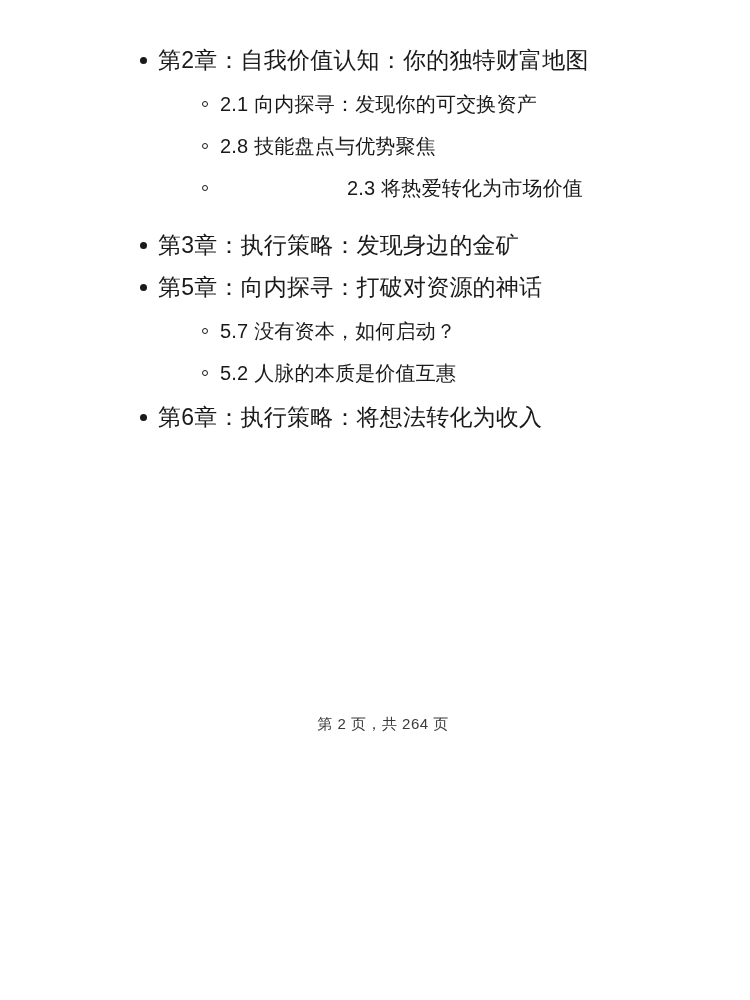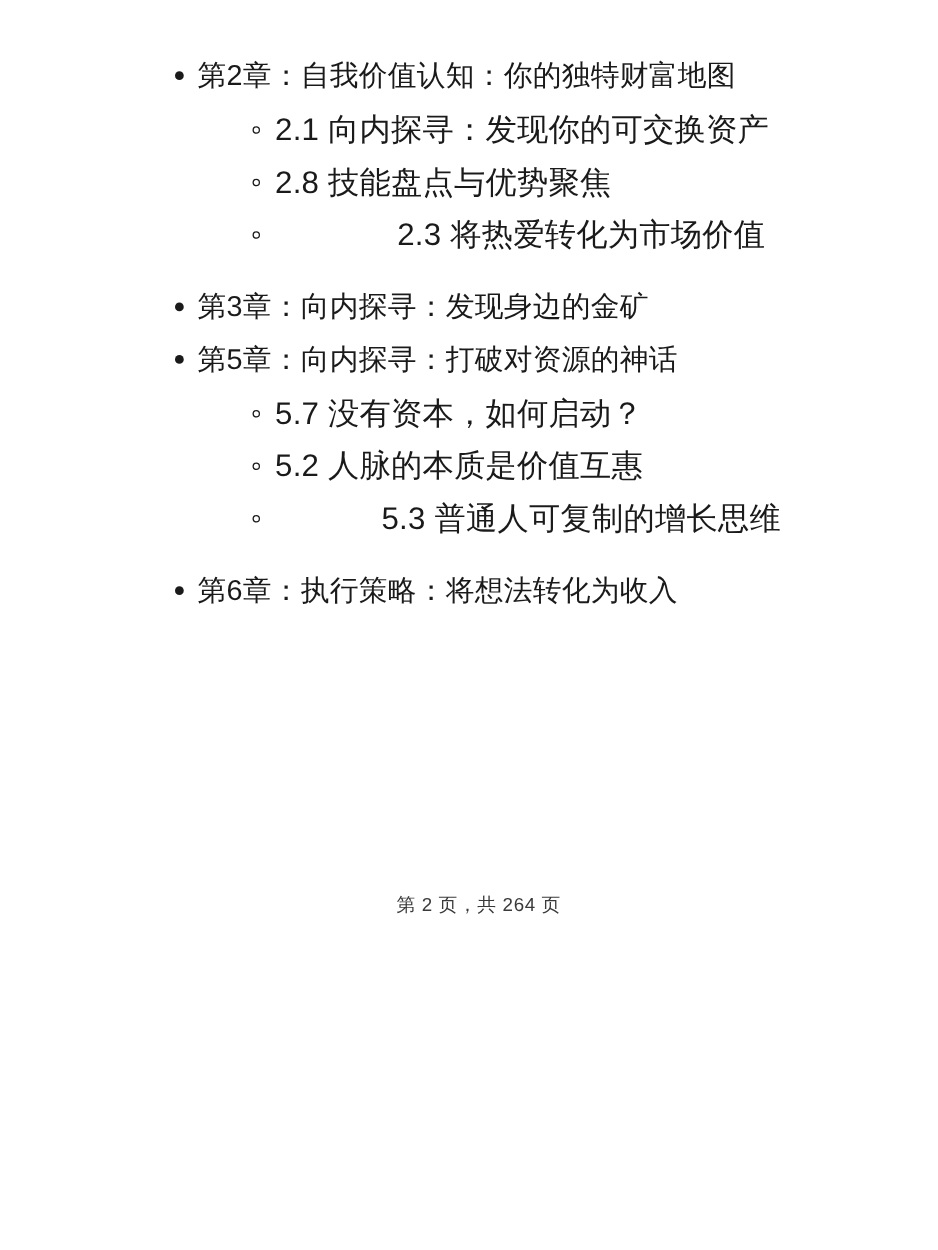--- a/index.html
+++ b/index.html
@@ -49,21 +49,21 @@
   }
   .sections {
     list-style: none;
     margin: 10px 0 0 0;
     padding: 0;
   }
   .section {
     position: relative;
     padding-left: 62px;
     margin-bottom: 9px;
-    font-size: 25px;
+    font-size: 20px;
     line-height: 33px;
     letter-spacing: 0.2px;
   }
   .section::before {
     content: "";
     position: absolute;
     left: 44px;
     top: 13px;
     width: 6px;
     height: 6px;
@@ -97,30 +97,29 @@
     <li class="chapter">
       <div class="ch-title">第2章：自我价值认知：你的独特财富地图</div>
       <ul class="sections">
         <li class="section">2.1 向内探寻：发现你的可交换资产</li>
         <li class="section">2.8 技能盘点与优势聚焦</li>
         <li class="section gap-after">2.3 将热爱转化为市场价值</li>
       </ul>
     </li>
 
     <li class="chapter">
-      <div class="ch-title">第3章：向内探寻：发现身边的金矿</div>
+      <div class="ch-title">第3章：执行策略：发现身边的金矿</div>
     </li>
 
 
     <li class="chapter">
       <div class="ch-title">第5章：向内探寻：打破对资源的神话</div>
       <ul class="sections">
         <li class="section">5.7 没有资本，如何启动？</li>
         <li class="section">5.2 人脉的本质是价值互惠</li>
-        <li class="section gap-after">5.3 普通人可复制的增长思维</li>
       </ul>
     </li>
 
     <li class="chapter">
       <div class="ch-title">第6章：执行策略：将想法转化为收入</div>
     </li>
 
   </ul>
 
   <div class="footer">第 2 页，共 264 页</div>

